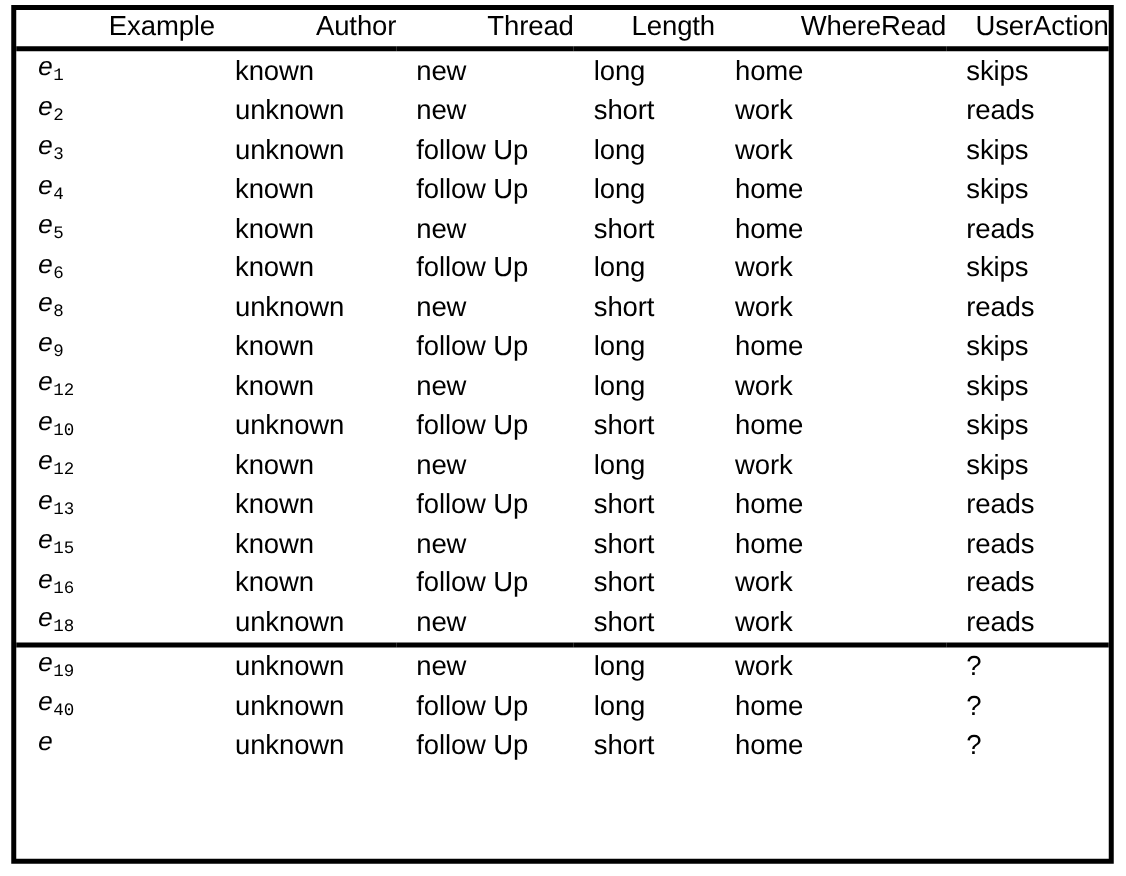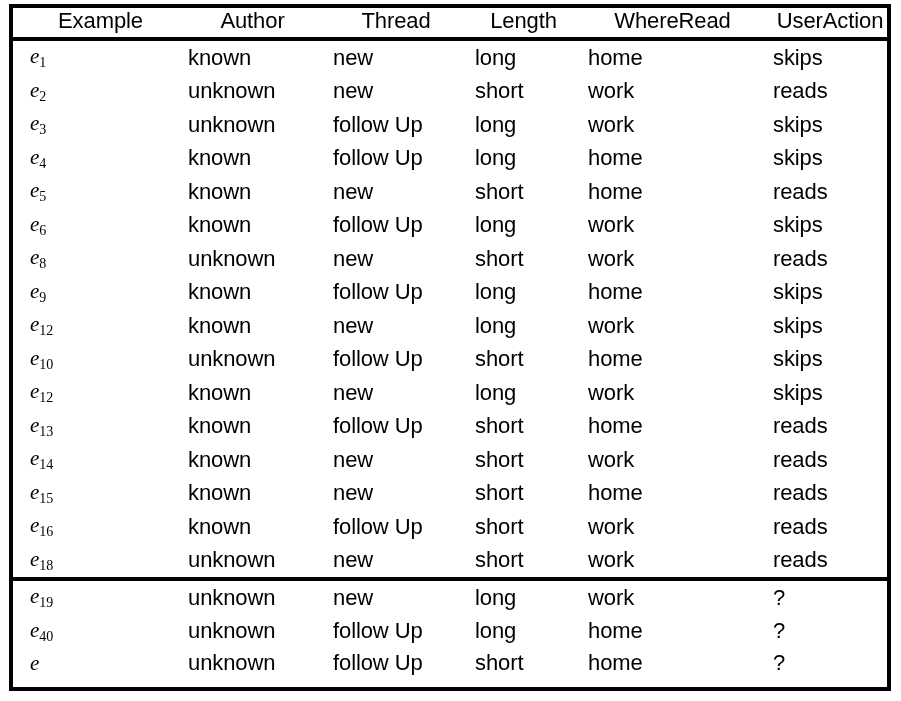--- a/index.html
+++ b/index.html
@@ -35,21 +35,21 @@
 
   table.data-table col.c-example    { width: 159px; }
   table.data-table col.c-author     { width: 145px; }
   table.data-table col.c-thread     { width: 142px; }
   table.data-table col.c-length     { width: 113px; }
   table.data-table col.c-whereread  { width: 185px; }
   table.data-table col.c-useraction { width: 130px; }
 
   thead th {
     font-weight: normal;
-    text-align: center;
+    text-align: right;
     padding: 2px 0 5px 16px;
     border-bottom: 4px solid #000000;
     line-height: 1.0;
     white-space: nowrap;
     letter-spacing: -0.1px;
   }
 
   tbody td {
     text-align: left;
     padding: 0 0 0 16px;
@@ -58,21 +58,21 @@
     white-space: nowrap;
     letter-spacing: -0.1px;
   }
 
   tbody tr.section-break td {
     border-top: 4px solid #000000;
   }
 
   
   td.example-cell {
-    font-family: Liberation Serif, serif;
+    font-family: Liberation Mono, monospace;
     font-style: italic;
     font-size: 21px;
     padding-left: 17px;
   }
   td.example-cell .sub {
     font-size: 14px;
     font-style: normal;
     vertical-align: baseline;
     position: relative;
     top: 4px;
@@ -193,28 +193,20 @@
         </tr>
         <tr>
           <td class="example-cell">e<span class="sub">13</span></td>
           <td>known</td>
           <td>follow Up</td>
           <td>short</td>
           <td>home</td>
           <td>reads</td>
         </tr>
         <tr>
-          <td class="example-cell">e<span class="sub">14</span></td>
-          <td>known</td>
-          <td>new</td>
-          <td>short</td>
-          <td>work</td>
-          <td>reads</td>
-        </tr>
-        <tr>
           <td class="example-cell">e<span class="sub">15</span></td>
           <td>known</td>
           <td>new</td>
           <td>short</td>
           <td>home</td>
           <td>reads</td>
         </tr>
         <tr>
           <td class="example-cell">e<span class="sub">16</span></td>
           <td>known</td>

